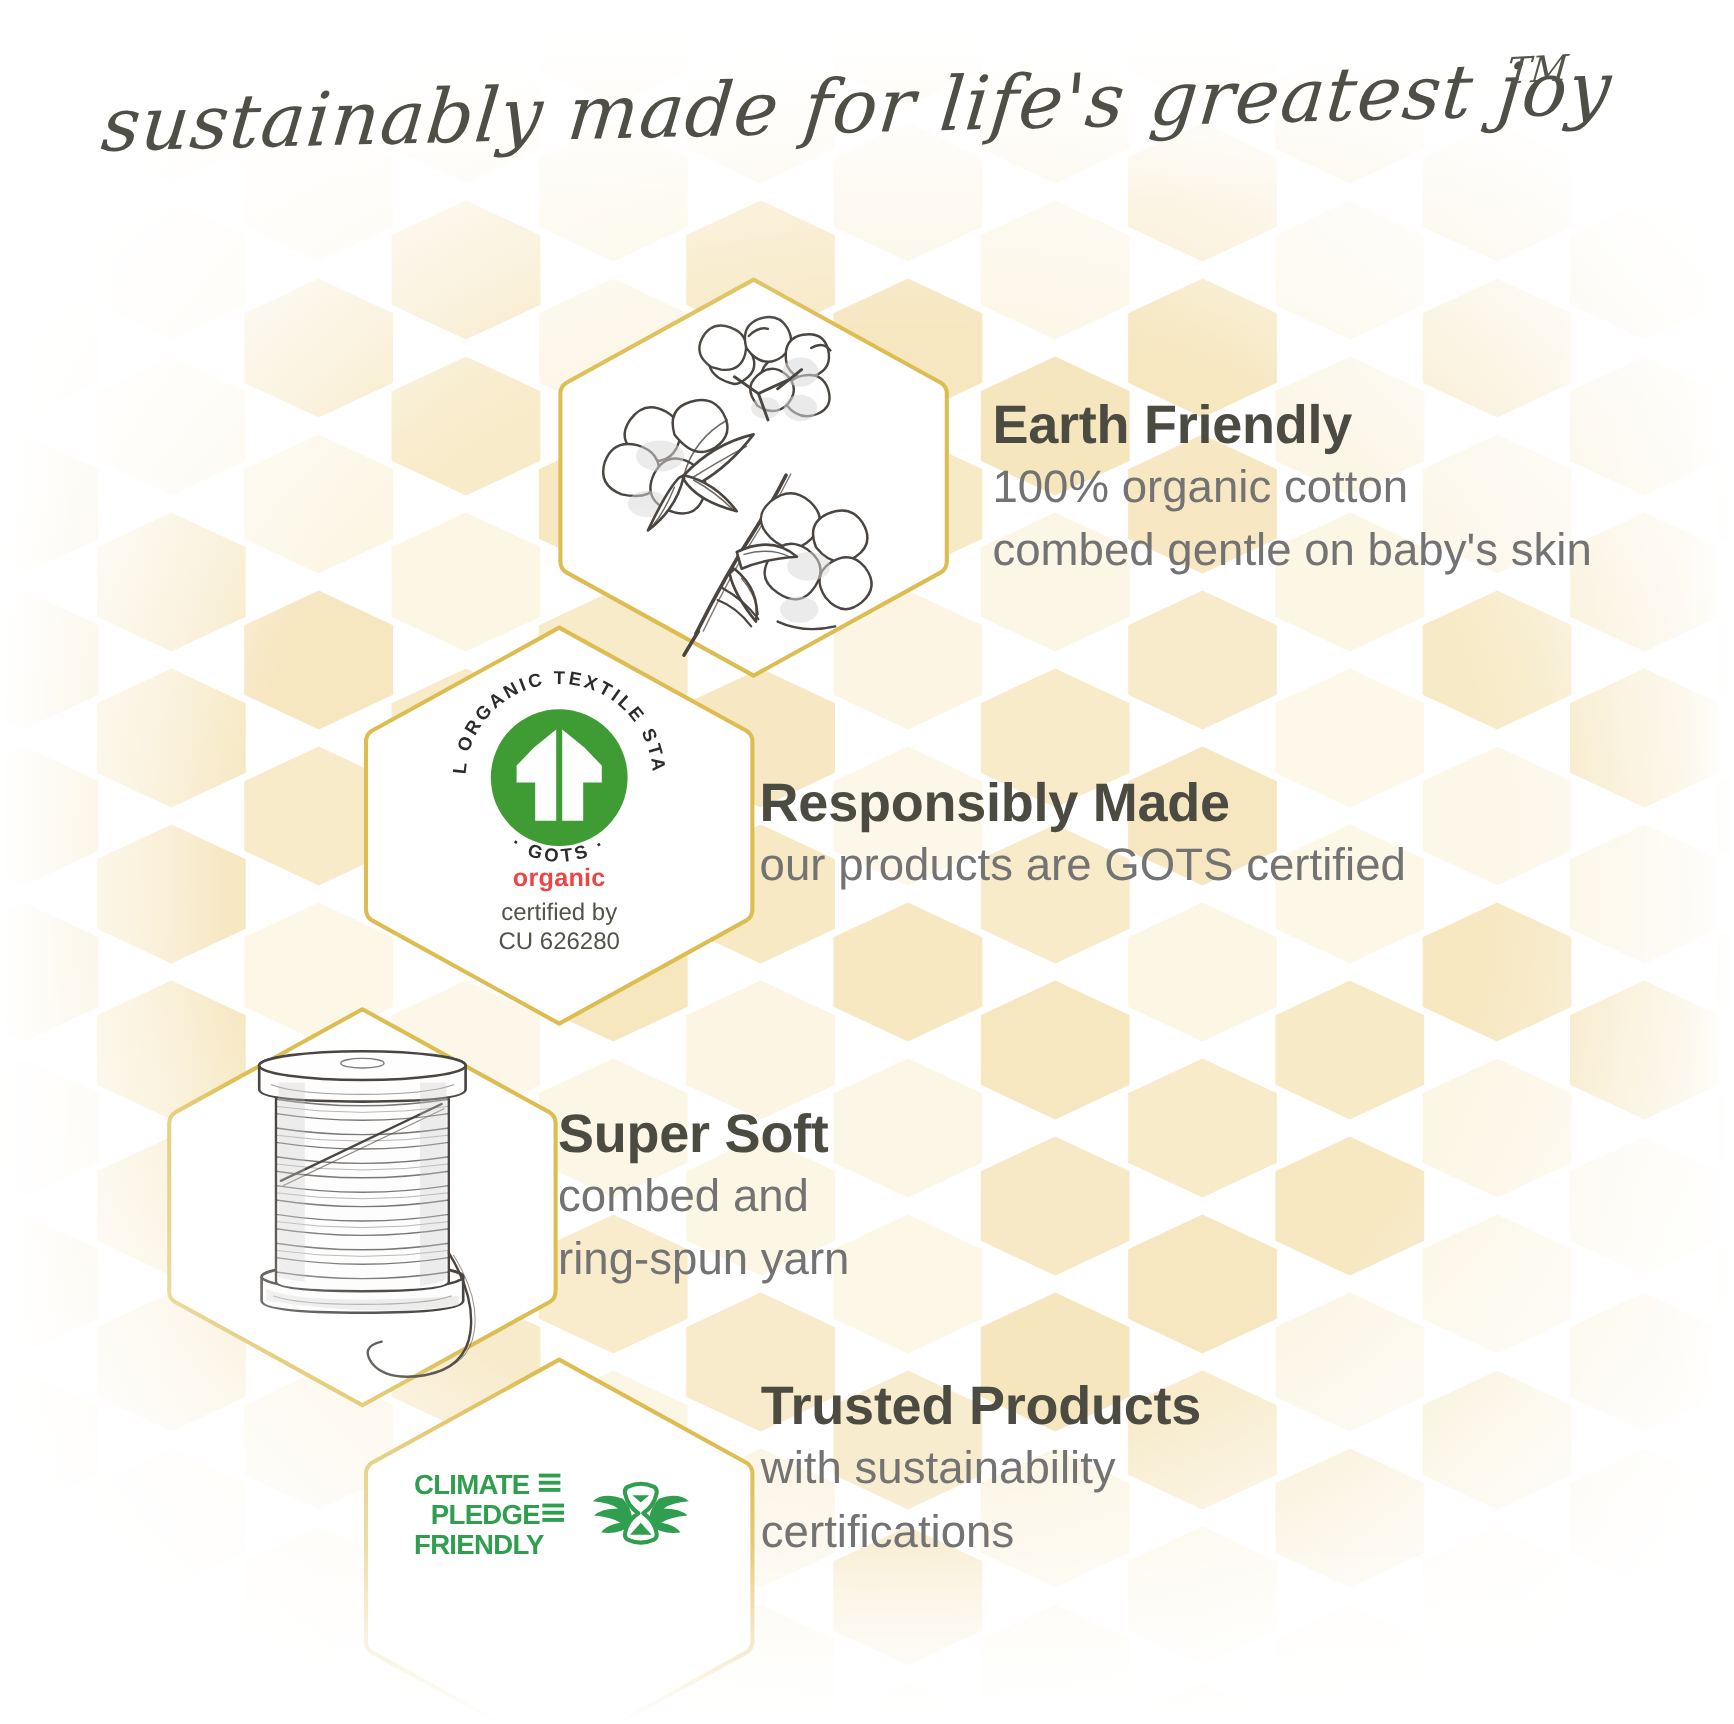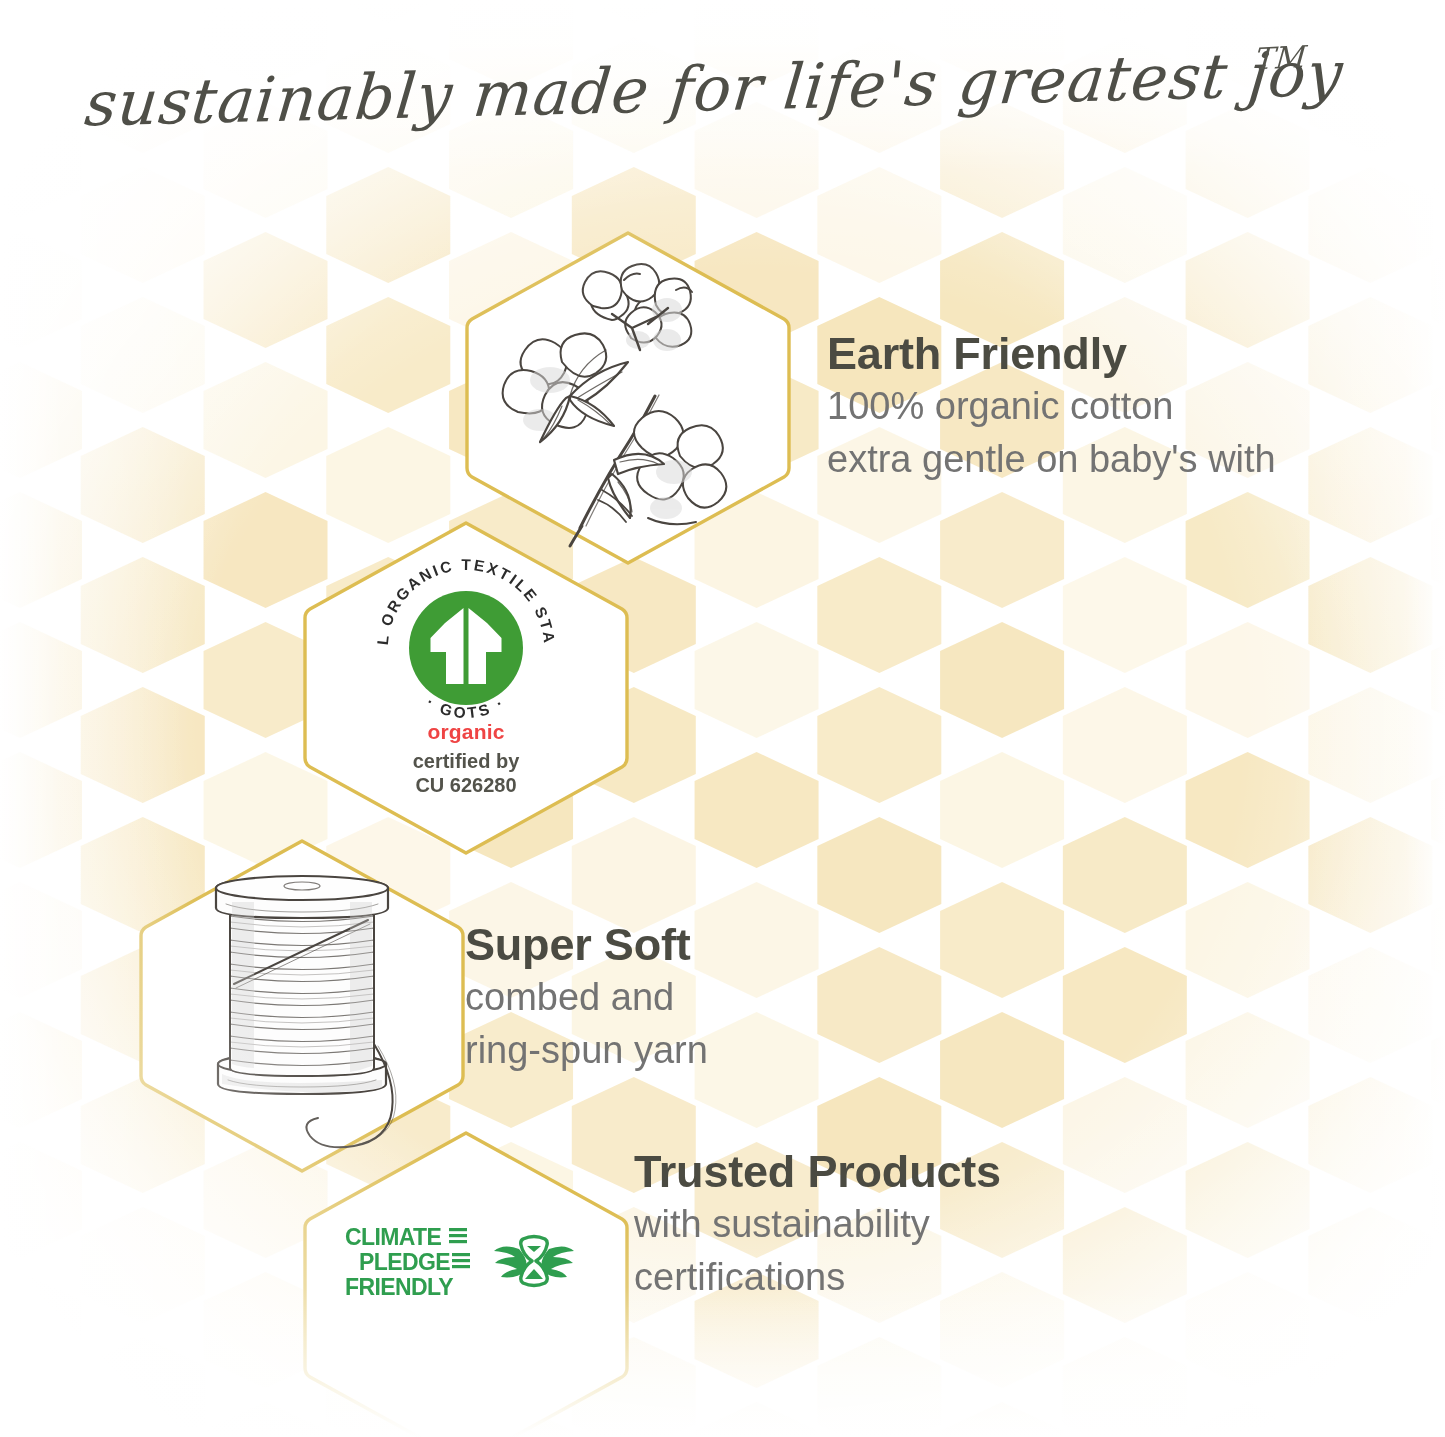--- a/index.html
+++ b/index.html
@@ -63,21 +63,21 @@
 
   #copy-trust{left:634px;top:1148px;}
   #copy-trust .head{font-size:45px;}
   #copy-trust .sub{font-size:38px;margin-top:4px;}
 
   
   #gots{position:absolute;left:346px;top:552px;width:240px;height:255px;z-index:5;}
   #gots .seal{position:relative;width:200px;height:168px;margin:0 auto;}
   #gots .gots-caption{text-align:center;}
   .gots-organic{font-size:21px;font-weight:bold;color:#ef4444;letter-spacing:.2px;}
-  .gots-certby{font-size:20px;font-weight:bold;color:#53534b;line-height:1.18;margin-top:6px;}
+  .gots-certby{font-size:20px;font-weight:normal;color:#53534b;line-height:1.18;margin-top:6px;}
 
   
   #cpf{position:absolute;left:345px;top:1218px;width:235px;height:90px;z-index:5;
        display:flex;align-items:center;gap:12px;}
   #cpf .cpf-words{display:block;}
   #cpf .cpf-mark{display:block;}
 </style>
 </head>
 <body>
 
@@ -353,21 +353,21 @@
         <path d="M156 254 q12 14 14 30" stroke-width="1.2" opacity=".8"></path>
         <path d="M140 262 q18 10 30 26 M136 272 q16 6 28 22" stroke-width="1.8"></path>
         <path d="M186 290 q22 10 48 4" stroke-width="2"></path>
       </g>
     </svg>
   </div>
 
   <div class="copy" id="copy-earth">
     <div class="head">Earth Friendly</div>
     <div class="sub">100% organic cotton</div>
-    <div class="sub">extra gentle on baby's with</div>
+    <div class="sub">combed gentle on baby's skin</div>
   </div>
 
   <div class="hexcard" style="left:300px;top:518px;width:332px;height:340px;">
     <svg width="332" height="340" viewBox="0 0 332 340">
       <path d="M166 5 L322 91 Q327 94 327 100 L327 240 Q327 246 322 249 L166 335
                L10 249 Q5 246 5 240 L5 100 Q5 94 10 91 Z" fill="#ffffff" stroke="#ddbd52" stroke-width="3.4" stroke-linejoin="round"></path>
     </svg>
   </div>
 
   <div id="gots">
@@ -395,20 +395,24 @@
     </div>
     <div class="gots-caption">
       <div class="gots-organic">organic</div>
       <div class="gots-certby">
         <span>certified by</span><br>
         <span>CU 626280</span>
       </div>
     </div>
   </div>
 
+  <div class="copy" id="copy-resp">
+    <div class="head">Responsibly Made</div>
+    <div class="sub">our products are GOTS certified</div>
+  </div>
 
   <div class="hexcard" style="left:136px;top:836px;width:332px;height:340px;">
     <svg width="332" height="340" viewBox="0 0 332 340">
       <path d="M166 5 L322 91 Q327 94 327 100 L327 240 Q327 246 322 249 L166 335
                L10 249 Q5 246 5 240 L5 100 Q5 94 10 91 Z" fill="#ffffff" stroke="#ddbd52" stroke-width="3.4" stroke-linejoin="round"></path>
 
       <g stroke="#4a4540" fill="none" stroke-linecap="round" stroke-linejoin="round">
 
         <path d="M82 228 L82 248 Q82 258 166 258 Q250 258 250 248 L250 228
                  Q250 218 166 218 Q82 218 82 228 Z" fill="#fdfdfd" stroke-width="2.2"></path>

